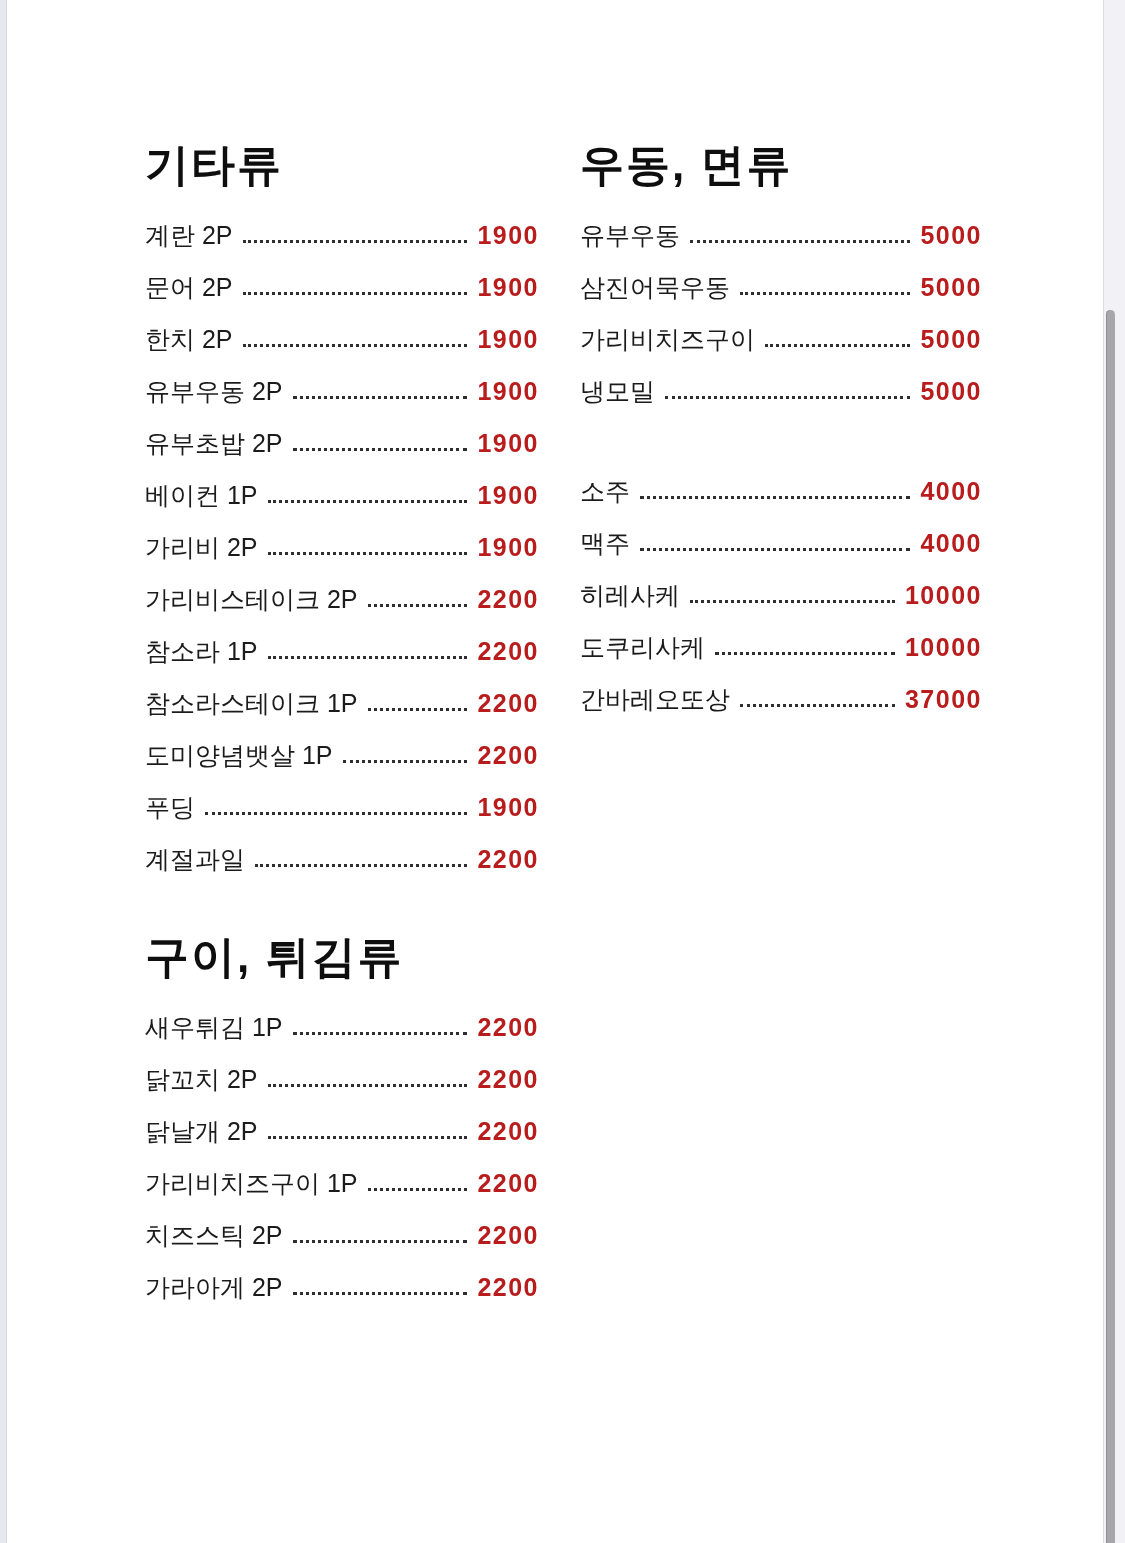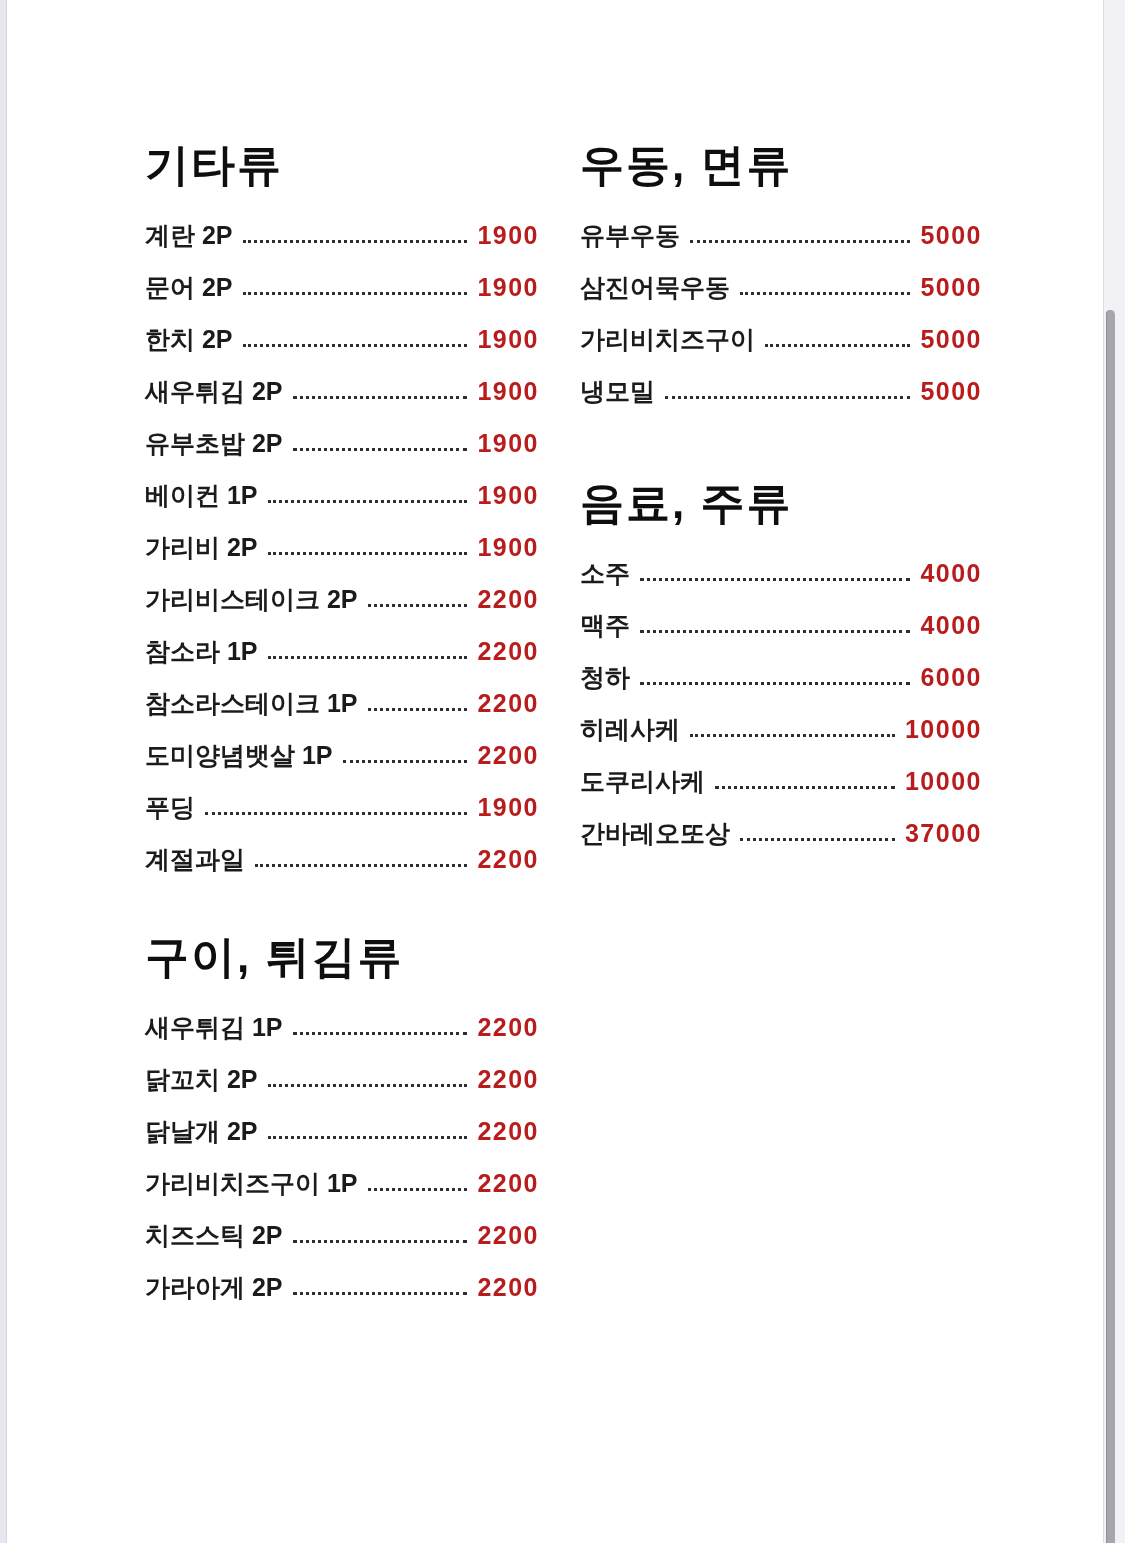--- a/index.html
+++ b/index.html
@@ -40,21 +40,21 @@
     font-size:44px;line-height:50px;
     font-weight:800;color:#0e0e0e;
     letter-spacing:2px;
   }
   .col-left .section + .section{margin-top:60px;}
   .col-right .section + .section{margin-top:74px;}
 
   .row{display:flex;align-items:flex-end;height:26px;margin-bottom:26px;}
   .row:last-child{margin-bottom:0;}
   .label{
-    font-size:25px;font-weight:700;line-height:26px;
+    font-size:25px;font-weight:400;line-height:26px;
     color:#1b1b1b;white-space:pre;flex:0 0 auto;
   }
   .dots{
     flex:1 1 auto;
     border-bottom:3px dotted #2e2e2e;
     margin:0 10px 5px 10px;
     height:0;
   }
   .price{
     font-size:25px;font-weight:600;line-height:26px;
@@ -80,21 +80,21 @@
           <span class="label">문어 2P</span>
           <span class="dots"></span>
           <span class="price">1900</span>
         </div>
         <div class="row">
           <span class="label">한치 2P</span>
           <span class="dots"></span>
           <span class="price">1900</span>
         </div>
         <div class="row">
-          <span class="label">새우튀김 2P</span>
+          <span class="label">유부우동 2P</span>
           <span class="dots"></span>
           <span class="price">1900</span>
         </div>
         <div class="row">
           <span class="label">유부초밥 2P</span>
           <span class="dots"></span>
           <span class="price">1900</span>
         </div>
         <div class="row">
           <span class="label">베이컨 1P</span>
@@ -199,36 +199,30 @@
         </div>
         <div class="row">
           <span class="label">냉모밀</span>
           <span class="dots"></span>
           <span class="price">5000</span>
         </div>
       </div>
   </div>
 
   <div class="section">
-    <h2 class="section-title">음료, 주류</h2>
     <div class="rows">
         <div class="row">
           <span class="label">소주</span>
           <span class="dots"></span>
           <span class="price">4000</span>
         </div>
         <div class="row">
           <span class="label">맥주</span>
           <span class="dots"></span>
           <span class="price">4000</span>
-        </div>
-        <div class="row">
-          <span class="label">청하</span>
-          <span class="dots"></span>
-          <span class="price">6000</span>
         </div>
         <div class="row">
           <span class="label">히레사케</span>
           <span class="dots"></span>
           <span class="price">10000</span>
         </div>
         <div class="row">
           <span class="label">도쿠리사케</span>
           <span class="dots"></span>
           <span class="price">10000</span>

